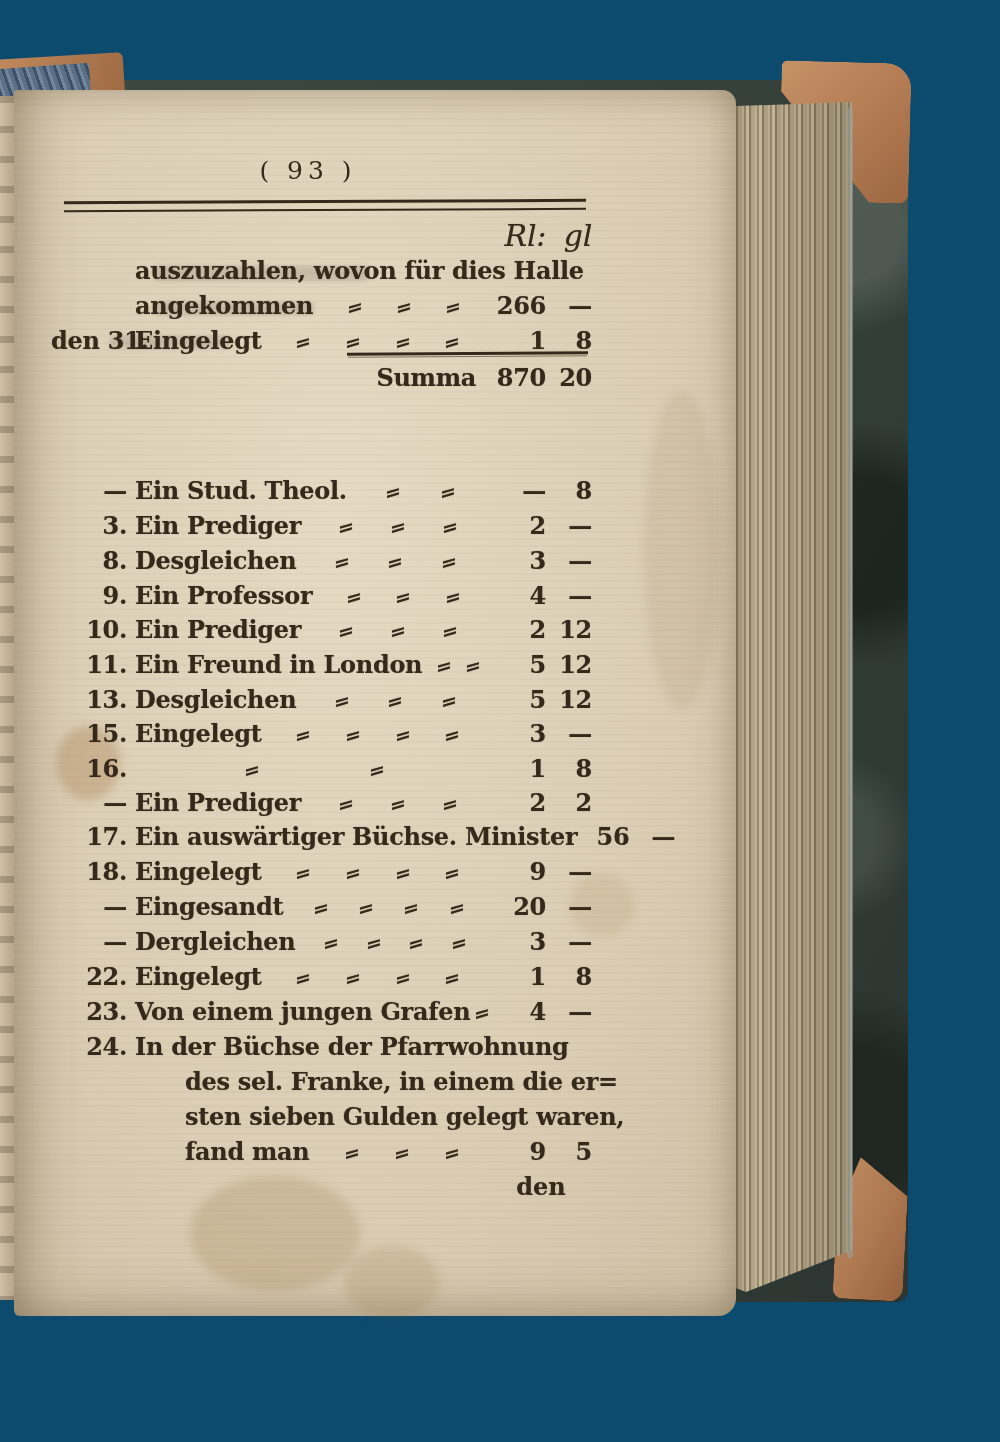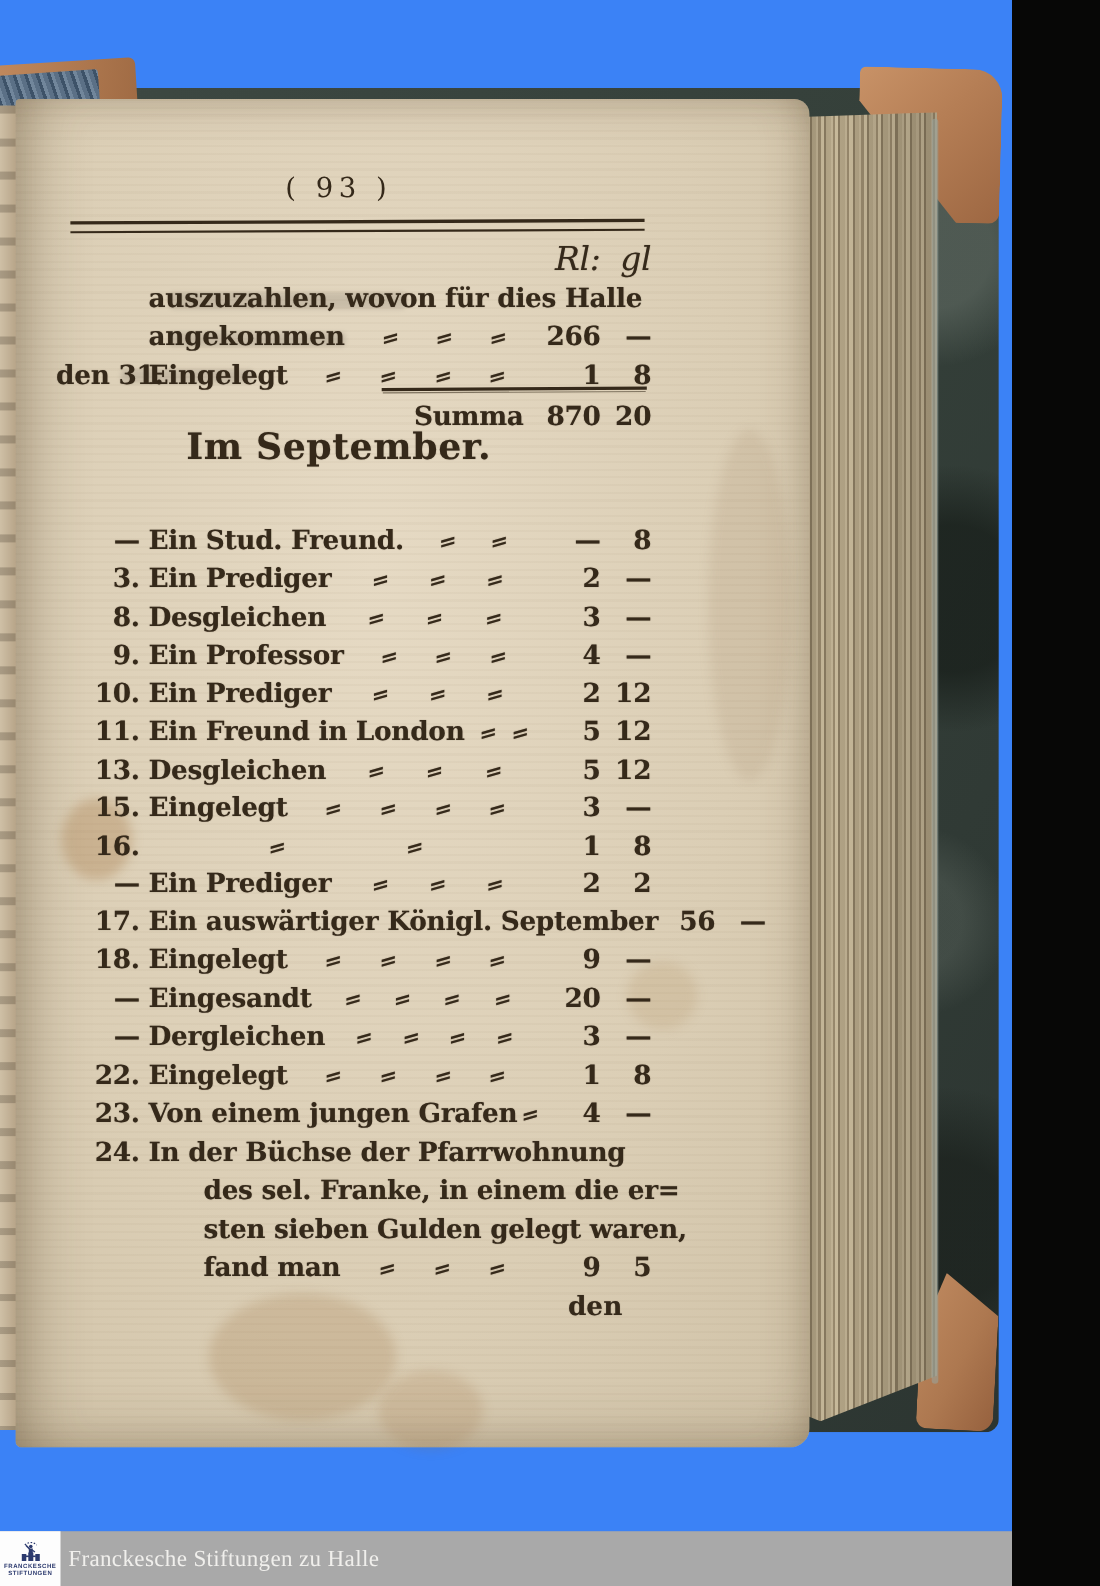--- a/index.html
+++ b/index.html
@@ -1,16 +1,16 @@
 <!DOCTYPE html>
 <html><head>
 <meta charset="utf-8">
 <style>
   html,body{margin:0;padding:0;background:#070706;}
-  .stage{position:relative;width:920px;height:1442px;background:#3b82f6;overflow:hidden;
+  .stage{position:relative;width:1000px;height:1442px;background:#0c4a6e;overflow:hidden;
          font-family:"DejaVu Serif",serif;}
 
   
   .cover{position:absolute;left:56px;top:80px;width:852px;height:1222px;
     background:
       radial-gradient(circle at 93% 12%, rgba(150,160,150,.28) 0 4%, transparent 8%),
       radial-gradient(circle at 95% 38%, rgba(15,20,16,.55) 0 6%, transparent 11%),
       radial-gradient(circle at 91% 62%, rgba(140,150,140,.20) 0 4%, transparent 8%),
       radial-gradient(circle at 94% 85%, rgba(18,22,18,.5) 0 5%, transparent 10%),
       linear-gradient(120deg,#3d4842 0%,#343f39 55%,#2c3531 100%);
@@ -156,25 +156,24 @@
       <span class="a1">1</span>
       <span class="a2">8</span>
     </div>
     <div class="summa-rule"></div>
     <div class="row summa-row" style="top:272px">
       <span class="summa-lbl">Summa</span>
       <span class="a1">870</span>
       <span class="a2">20</span>
     </div>
 
-    <div class="heading">Im September.</div>
 
     <div class="row" style="top:385px">
       <span class="day">—</span>
-      <span class="lbl">Ein Stud. Freund.</span>
+      <span class="lbl">Ein Stud. Theol.</span>
       <span class="seps">
           <span class="sep"></span>
           <span class="sep"></span>
         </span>
       <span class="a1">—</span>
       <span class="a2">8</span>
     </div>
     <div class="row" style="top:420px">
       <span class="day">3.</span>
       <span class="lbl">Ein Prediger</span>
@@ -267,21 +266,21 @@
       <span class="seps">
           <span class="sep"></span>
           <span class="sep"></span>
           <span class="sep"></span>
         </span>
       <span class="a1">2</span>
       <span class="a2">2</span>
     </div>
     <div class="row" style="top:731px">
       <span class="day">17.</span>
-      <span class="lbl">Ein auswärtiger Königl. September</span>
+      <span class="lbl">Ein auswärtiger Büchse. Minister</span>
       <span class="seps"></span>
       <span class="a1">56</span>
       <span class="a2">—</span>
     </div>
     <div class="row" style="top:766px">
       <span class="day">18.</span>
       <span class="lbl">Eingelegt</span>
       <span class="seps">
           <span class="sep"></span>
           <span class="sep"></span>
@@ -350,31 +349,14 @@
           <span class="sep"></span>
           <span class="sep"></span>
         </span>
       <span class="a1">9</span>
       <span class="a2">5</span>
     </div>
 
     <div class="catchword">den</div>
   </div>
 
-  <div class="footer">
-    <div class="logo-box">
-      <svg width="24" height="20" viewBox="0 0 26 22">
-        <path d="M7 5 Q13 0 19 5" fill="none" stroke="#2c3a6e" stroke-width="1.2" stroke-dasharray="1.6,1.6"></path>
-        <circle cx="13" cy="6.5" r="1.8" fill="#2c3a6e"></circle>
-        <path d="M11 8.5 h4 v6 h-4 z" fill="#2c3a6e"></path>
-        <path d="M11.2 9.5 L7.5 5.8 L8.6 4.8 L12.4 8.6 z" fill="#2c3a6e"></path>
-        <path d="M14.8 9.5 L17.5 11.5 L16.8 12.6 L14.2 10.8 z" fill="#2c3a6e"></path>
-        <path d="M4 21 v-7 h4.5 v7 z M10.5 21 v-8.5 h5 v8.5 z M17.5 21 v-7 h4.5 v7 z" fill="#2c3a6e"></path>
-        <rect x="8" y="15.5" width="10" height="1.6" fill="#2c3a6e"></rect>
-      </svg>
-      <div class="logo-t">FRANCKESCHE</div>
-      <div class="logo-t">STIFTUNGEN</div>
-    </div>
-    <div class="bar-title">Franckesche Stiftungen zu Halle</div>
-    <div class="dfg">DFG</div>
-  </div>
 
 </div>
 
 </body></html>

